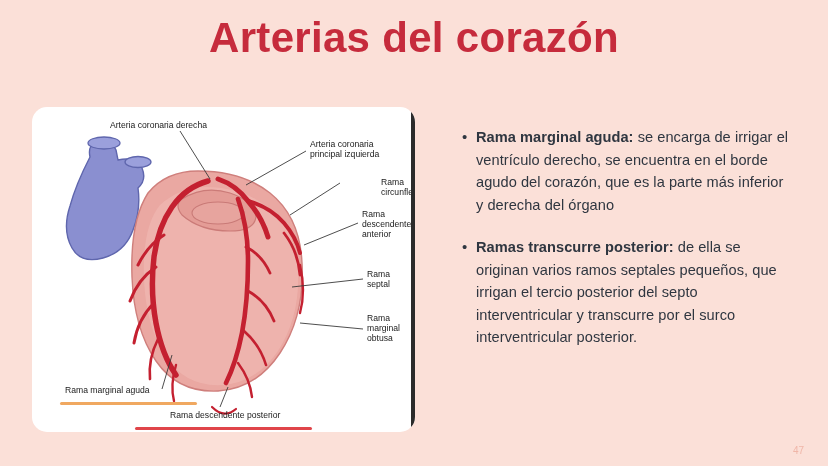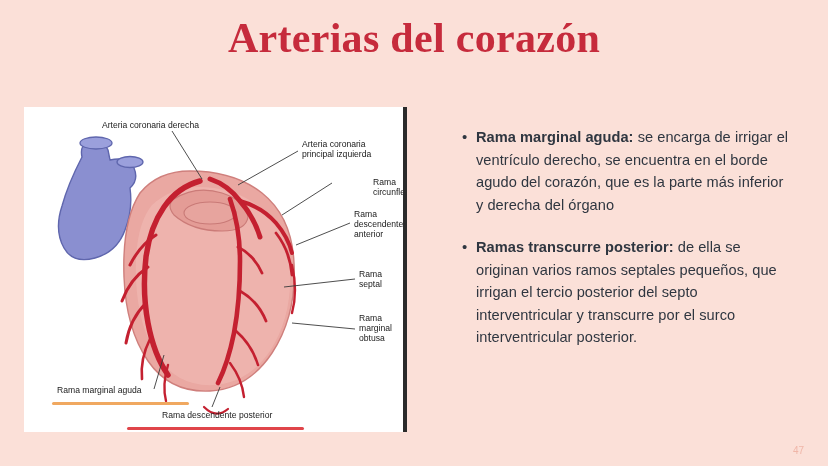--- a/index.html
+++ b/index.html
@@ -19,43 +19,44 @@
     width: 828px;
     height: 466px;
     box-sizing: border-box;
   }
   .slide-title {
     position: absolute;
     top: 14px;
     left: 0;
     width: 828px;
     text-align: center;
-    font-family: Liberation Serif, serif;
+    font-family: Liberation Sans, sans-serif;
     font-weight: bold;
     font-size: 42px;
     color: #c62b3c;
     letter-spacing: 0.3px;
   }
   .subtitle {
     position: absolute;
     top: 82px;
     left: 48px;
     font-size: 15.5px;
     color: #2f3640;
     letter-spacing: 0.1px;
   }
   
   .figure {
     position: absolute;
     top: 107px;
-    left: 24px;
+    left: 32px;
     width: 383px;
     height: 325px;
     background: #ffffff;
     overflow: hidden;
+    border-radius: 15px;
   }
   .figure-border-right {
     position: absolute;
     right: 0;
     top: 0;
     width: 4px;
     height: 325px;
     background: #2b2b2b;
   }
   .fig-svg { position: absolute; inset: 0; }

